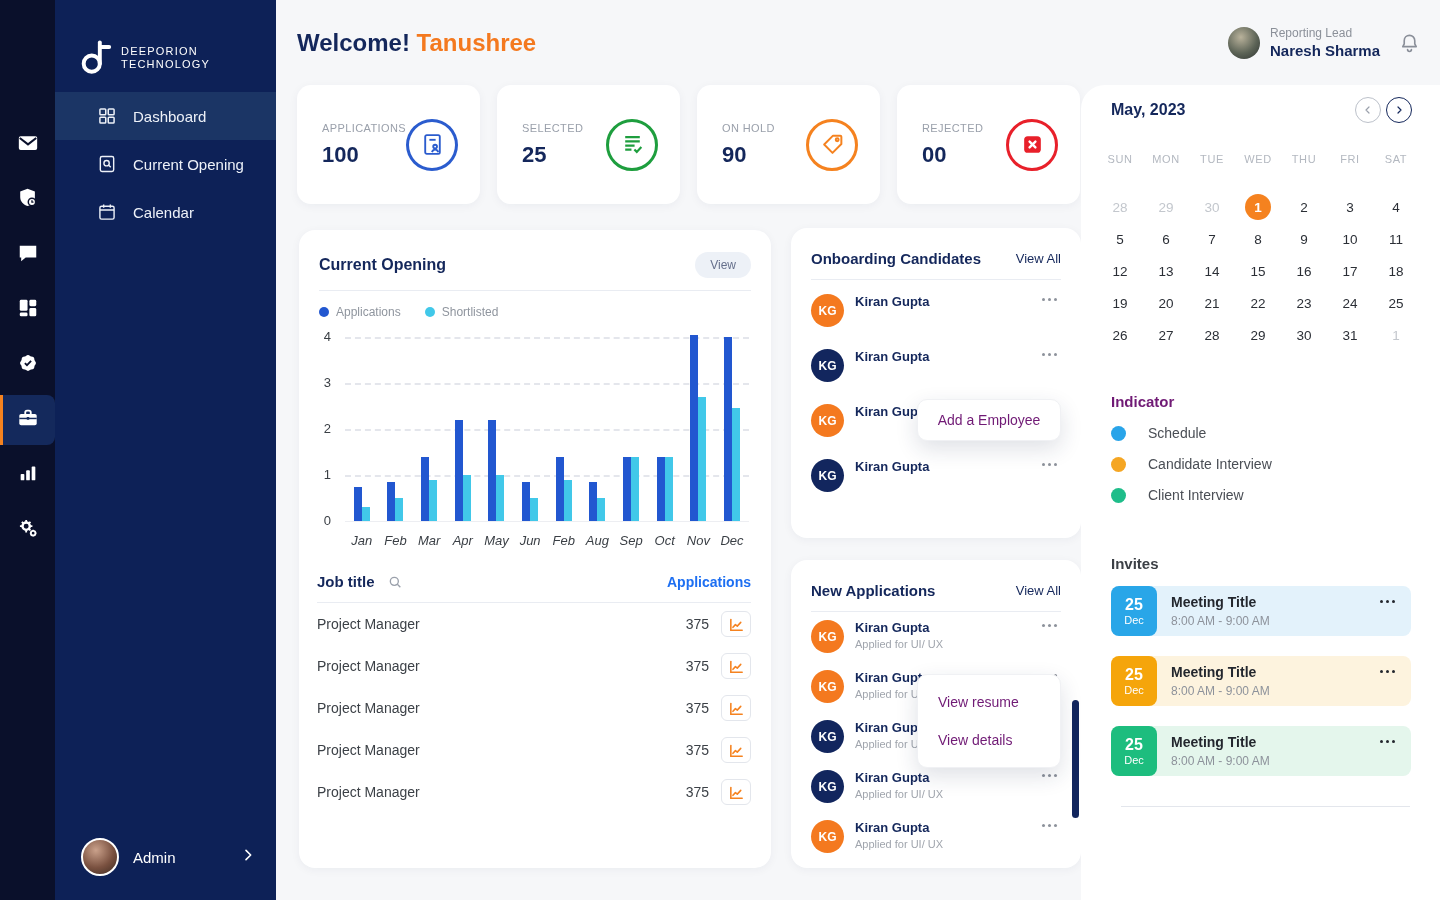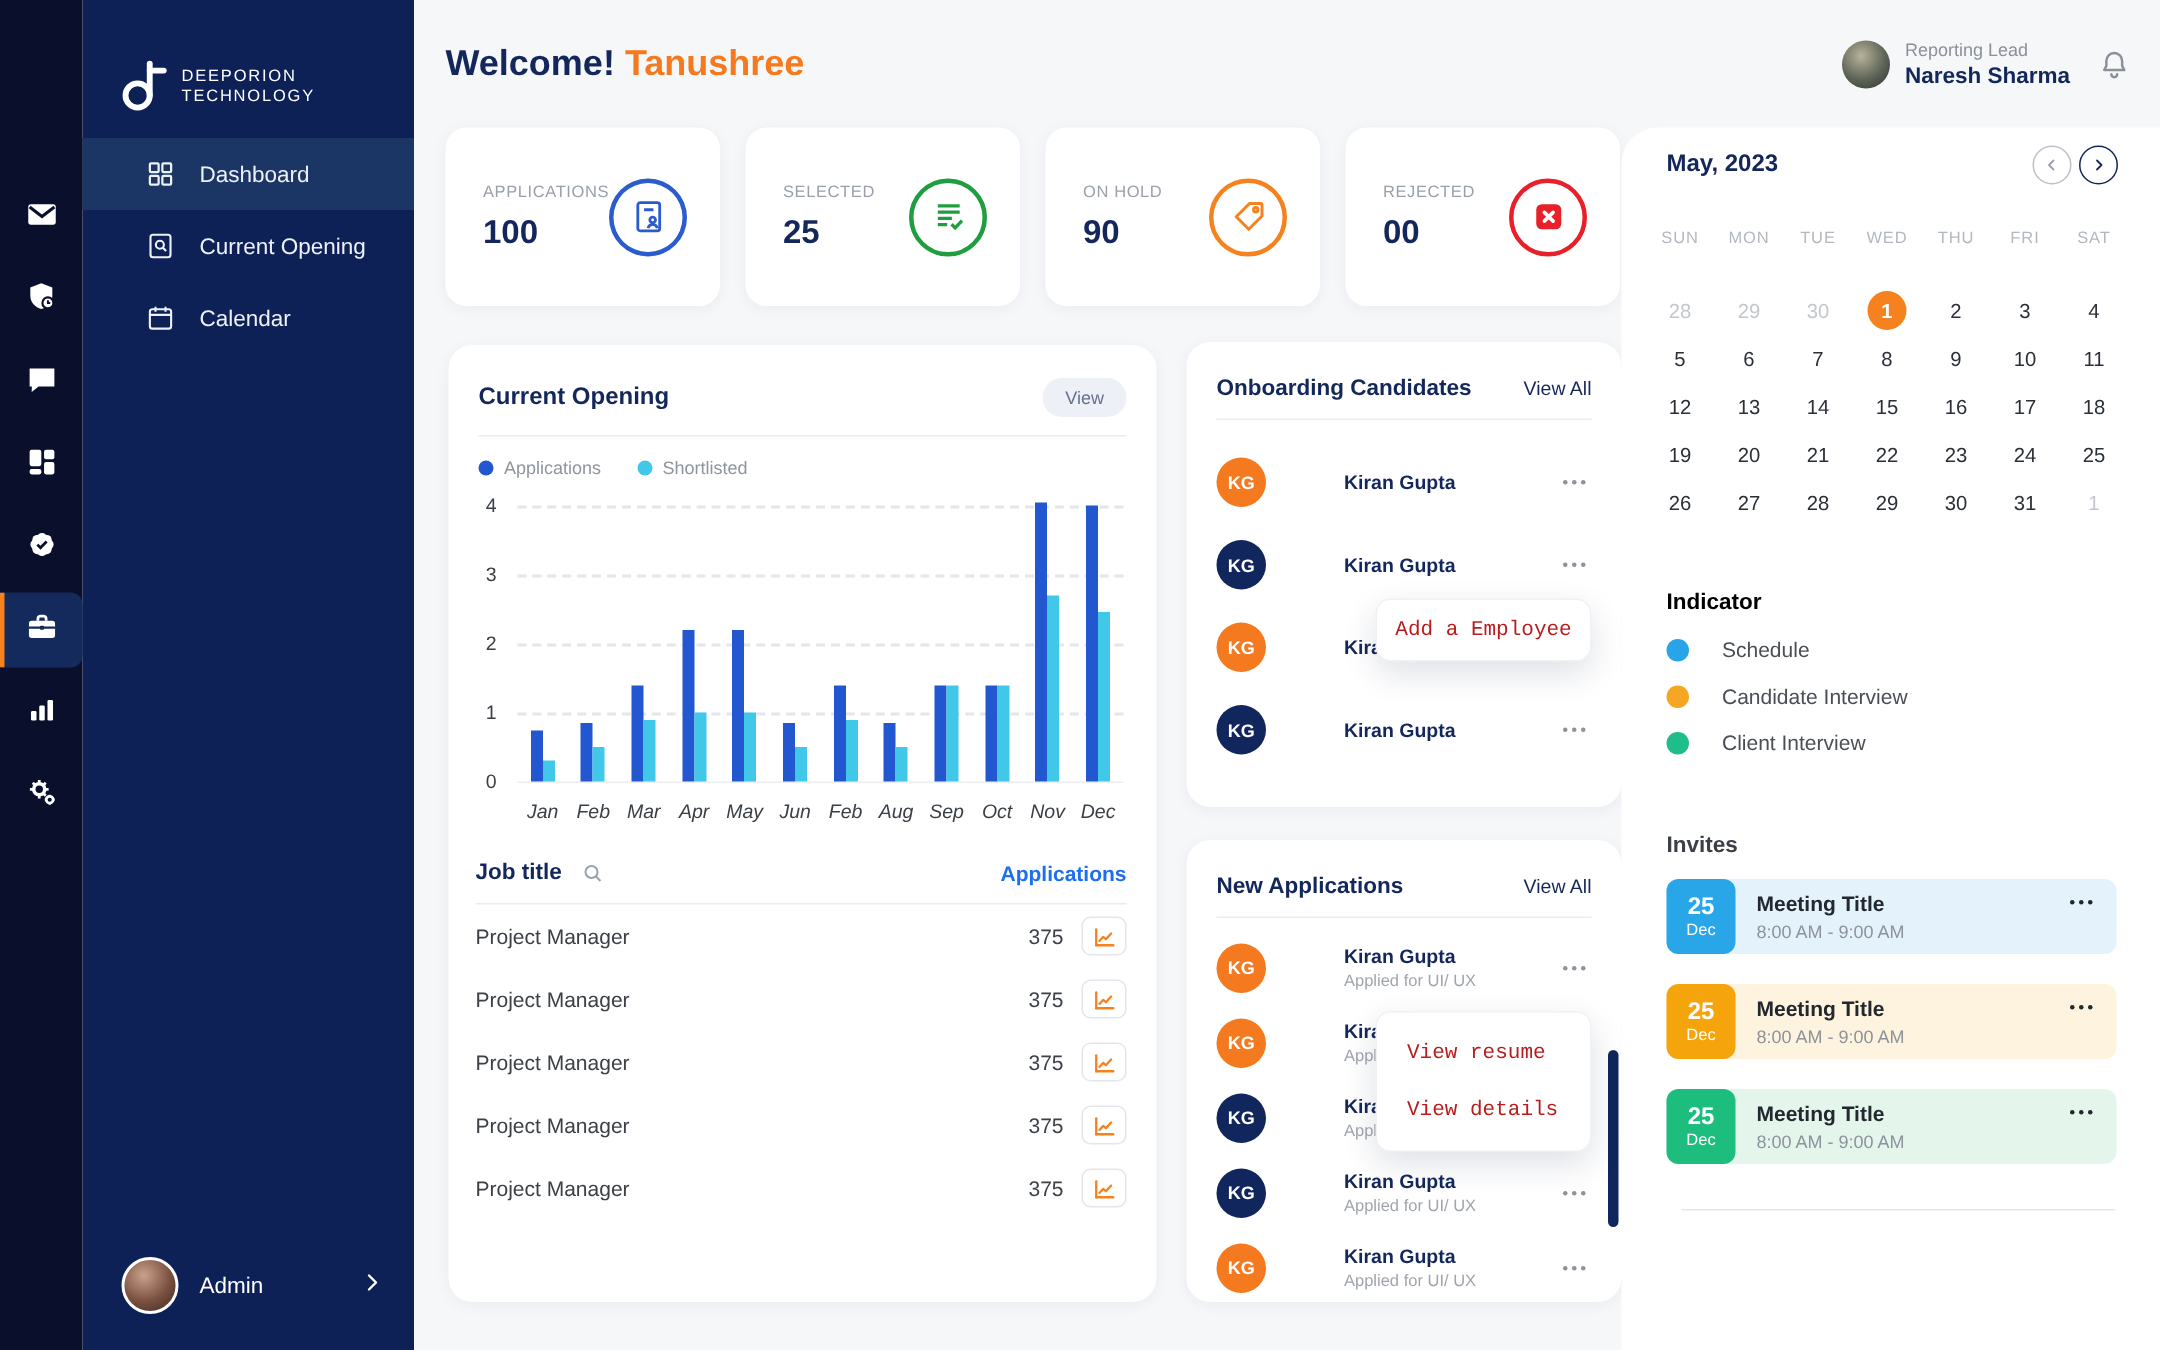--- a/index.html
+++ b/index.html
@@ -70,55 +70,55 @@
   .jobs-link { margin-left:auto; font-size:14px; font-weight:bold; color:#1D6FF2; text-decoration:none; cursor:pointer; }
   .jobs-div { border:none; border-top:1px solid #E9ECF2; margin-top:12px; }
   .job-row { display:flex; align-items:center; height:42px; }
   .job-name { flex:1; font-size:14px; color:#3C4147; }
   .job-count { font-size:14px; color:#3C4147; }
   .job-trend { width:30px; height:26px; margin-left:12px; border:1px solid #E3E6EC; border-radius:6px; background:#fff;
     display:flex; align-items:center; justify-content:center; cursor:pointer; }
 
   
   .people { padding:14px 20px 0 20px; }
-  .person { display:flex; align-items:center;gap:41px; }
+  .person { display:flex; align-items:flex-start; }
   .person.tall { height:55px; }
   .person.med { height:50px; }
   .p-avatar { width:33px; height:33px; border-radius:50%; color:#fff; font-size:12px; font-weight:bold;
     display:flex; align-items:center; justify-content:center; flex:none; }
   .p-name { font-size:13px; font-weight:bold; color:#14275B; margin-left:11px; }
   .p-sub { font-size:11px; color:#A0A5AD; margin-top:3px; }
   .dots { margin-left:auto; display:flex; gap:3px; cursor:pointer; padding:4px; }
   .dots i { width:3px; height:3px; border-radius:50%; background:#8D929B; }
   .scrollbar { position:absolute; right:2px; top:140px; width:7px; height:118px; background:#12265E; border-radius:4px; }
 
   
   .popup { position:absolute; background:#fff; border:1px solid #F0F1F4; border-radius:10px;
-    box-shadow:0 8px 22px rgba(25,39,80,0.14); z-index:20; font-size:14px; color:#b91c1c;font-family:Liberation Mono, monospace; }
+    box-shadow:0 8px 22px rgba(25,39,80,0.14); z-index:20; font-size:14px; color:#701a75; }
   .popup-add { left:917px; top:399px; width:144px; height:42px; display:flex; align-items:center; justify-content:center; }
   .popup-view { left:917px; top:674px; width:144px; padding:8px 0; }
   .popup-item { padding:11px 20px; cursor:pointer; }
 
   
   .right-panel { position:absolute; left:1081px; top:85px; width:359px; height:815px; background:#fff;
     border-top-left-radius:24px; padding:12px 28px 0 30px; z-index:3; }
   .cal-head { display:flex; align-items:center; }
   .cal-month { font-size:16px; font-weight:bold; color:#14275B; }
   .cal-arrows { margin-left:auto; display:flex; gap:5px; }
   .cal-arrow { width:26px; height:26px; border-radius:50%; background:#fff; display:flex; align-items:center; justify-content:center; cursor:pointer; }
   .cal-arrow.prev { border:1px solid #BCC1CA; color:#9AA0AB; }
   .cal-arrow.next { border:1px solid #14275B; color:#14275B; }
   .cal-grid { display:grid; grid-template-columns:repeat(7,46px); margin:22px 0 0 -14px; }
   .cal-grid.dh { margin-top:26px; }
   .cal-cell { height:32px; display:flex; align-items:center; justify-content:center; font-size:13.5px; color:#2B2F36; }
   .cal-dow { font-size:11px; letter-spacing:.6px; color:#B3B8C0; height:20px; }
   .cal-cell.muted { color:#C3C7CD; }
   .cal-cell.today span { width:26px; height:26px; border-radius:50%; background:#F5821F; color:#fff;
     display:flex; align-items:center; justify-content:center; font-weight:bold; }
-  .ind-title { margin-top:42px; font-size:15px; font-weight:600; color:#000000; }
+  .ind-title { margin-top:42px; font-size:15px; font-weight:600; color:#701a75; }
   .ind-item { display:flex; align-items:center; gap:22px; margin-top:15px; font-size:14px; color:#4A4E55; }
   .ind-dot { width:15px; height:15px; border-radius:50%; }
   .inv-title { margin-top:52px; font-size:15px; font-weight:600; color:#3C4046; }
   .meeting { position:relative; display:flex; align-items:center; width:300px; height:50px; border-radius:8px; margin-top:20px; }
   .meeting:first-of-type { margin-top:14px; }
   .m-badge { width:46px; height:50px; border-radius:8px; color:#fff; display:flex; flex-direction:column;
     align-items:center; justify-content:center; flex:none; }
   .m-day { font-size:16px; font-weight:bold; line-height:18px; }
   .m-month { font-size:11px; }
   .m-info { margin-left:14px; }

